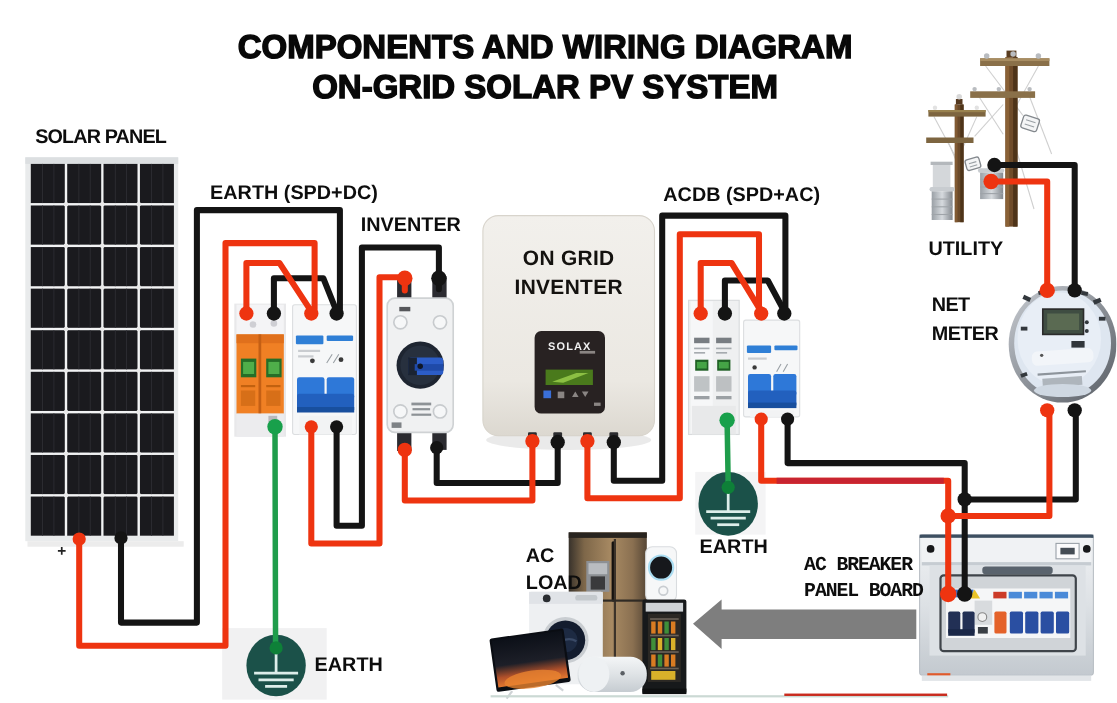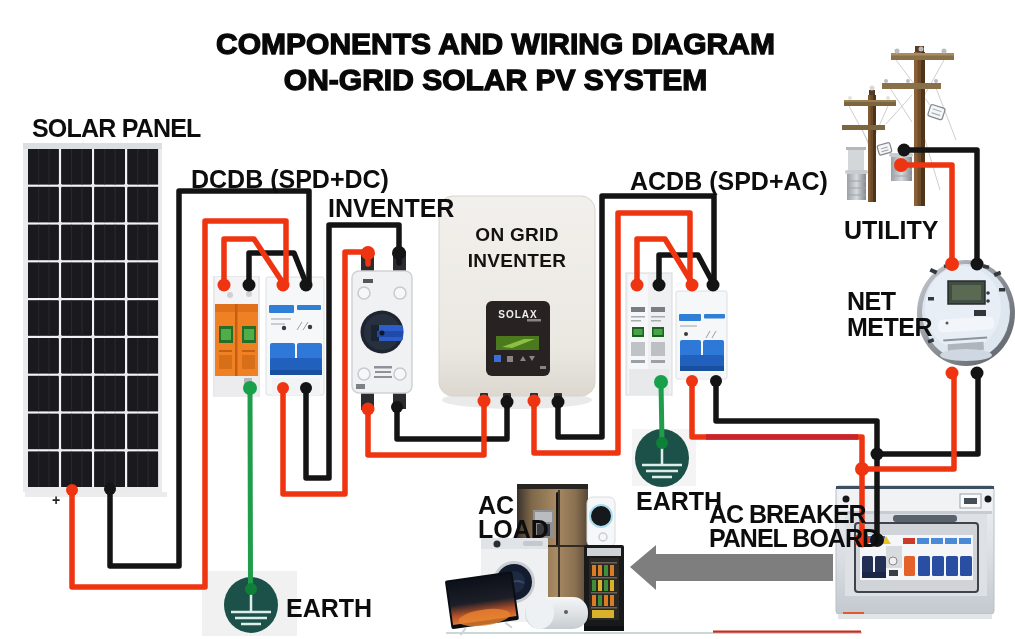--- a/index.html
+++ b/index.html
@@ -1,35 +1,35 @@
 <!DOCTYPE html>
 <html><head>
 <meta charset="utf-8">
 <style>
   html,body{margin:0;padding:0;}
   body{width:1015px;height:639px;background:#ffffff;font-family:"Liberation Sans",sans-serif;overflow:hidden;position:relative;}
-  .lbl{position:absolute;font-weight:bold;color:#0d0d0d;font-size:25px;white-space:nowrap;z-index:30;}
+  .lbl{position:absolute;font-weight:bold;color:#0d0d0d;font-size:18px;white-space:nowrap;z-index:30;}
   #title{position:absolute;left:-12px;top:26px;width:1015px;text-align:center;font-weight:bold;color:#080808;font-size:30px;line-height:36px;letter-spacing:0px;-webkit-text-stroke:1.3px #080808;z-index:30;}
   svg{position:absolute;left:0;top:0;z-index:10;}
   #wires{z-index:20;}
 </style>
 </head>
 <body>
 <div id="title">COMPONENTS AND WIRING DIAGRAM<br>ON-GRID SOLAR PV SYSTEM</div>
 
 <div class="lbl" style="left:32px;top:114px;letter-spacing:-0.8px;">SOLAR PANEL</div>
-<div class="lbl" style="left:191px;top:165px;">DCDB (SPD+DC)</div>
+<div class="lbl" style="left:191px;top:165px;">EARTH (SPD+DC)</div>
 <div class="lbl" style="left:328px;top:194px;">INVENTER</div>
-<div class="lbl" style="left:630px;top:167px;">ACDB (SPD+AC)</div>
+<div class="lbl" style="left:603px;top:167px;">ACDB (SPD+AC)</div>
 <div class="lbl" style="left:844px;top:216px;">UTILITY</div>
-<div class="lbl" style="left:847px;top:288px;line-height:26px;letter-spacing:-0.5px;">NET<br>METER</div>
+<div class="lbl" style="left:847px;top:264px;line-height:26px;letter-spacing:-0.5px;">NET<br>METER</div>
 <div class="lbl" style="left:478px;top:493px;line-height:24px;">AC<br>LOAD</div>
 <div class="lbl" style="left:286px;top:594px;">EARTH</div>
 <div class="lbl" style="left:636px;top:487px;">EARTH</div>
-<div class="lbl" style="left:709px;top:502px;line-height:24px;letter-spacing:-1.0px;">AC BREAKER<br>PANEL BOARD</div>
+<div class="lbl" style="left:731px;top:502px;line-height:24px;letter-spacing:-1.0px;font-family:Liberation Mono, monospace;">AC BREAKER<br>PANEL BOARD</div>
 
 <svg id="devices" width="1015" height="639" viewBox="0 0 1015 639">
 <defs>
   <linearGradient id="bronze" x1="0" y1="0" x2="1" y2="0">
     <stop offset="0" stop-color="#38322b"></stop>
         <stop offset="0.2" stop-color="#7e6749"></stop>
     <stop offset="0.55" stop-color="#a88a63"></stop>
         <stop offset="0.82" stop-color="#8a7051"></stop>
     <stop offset="1" stop-color="#574736"></stop>
   </linearGradient>

